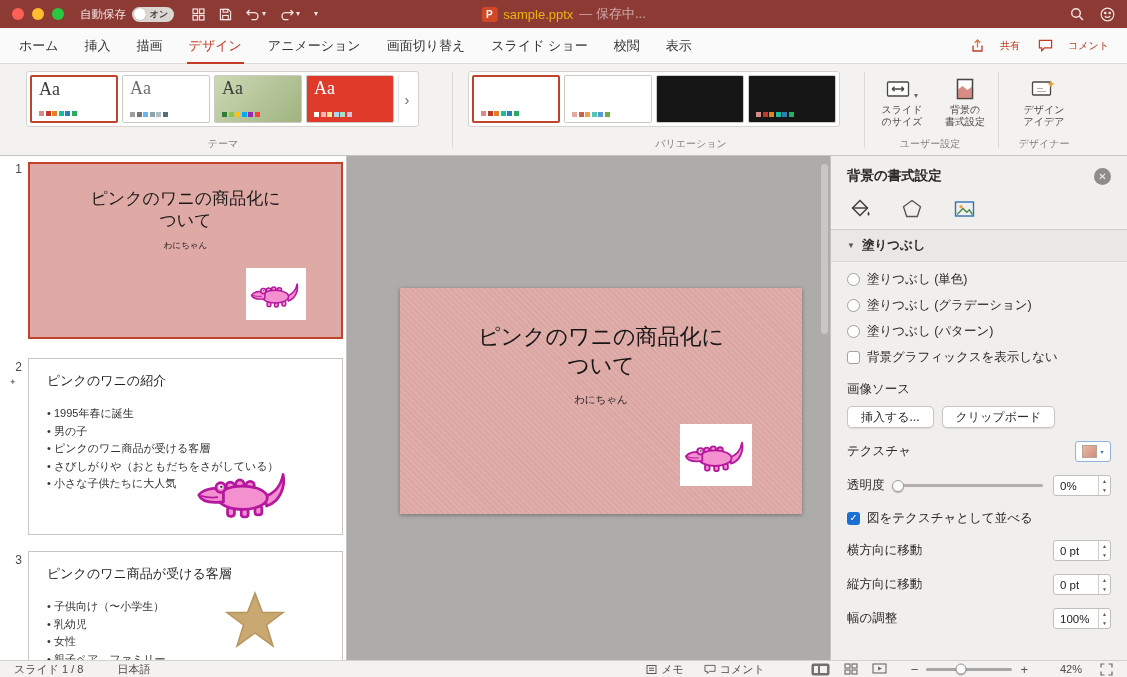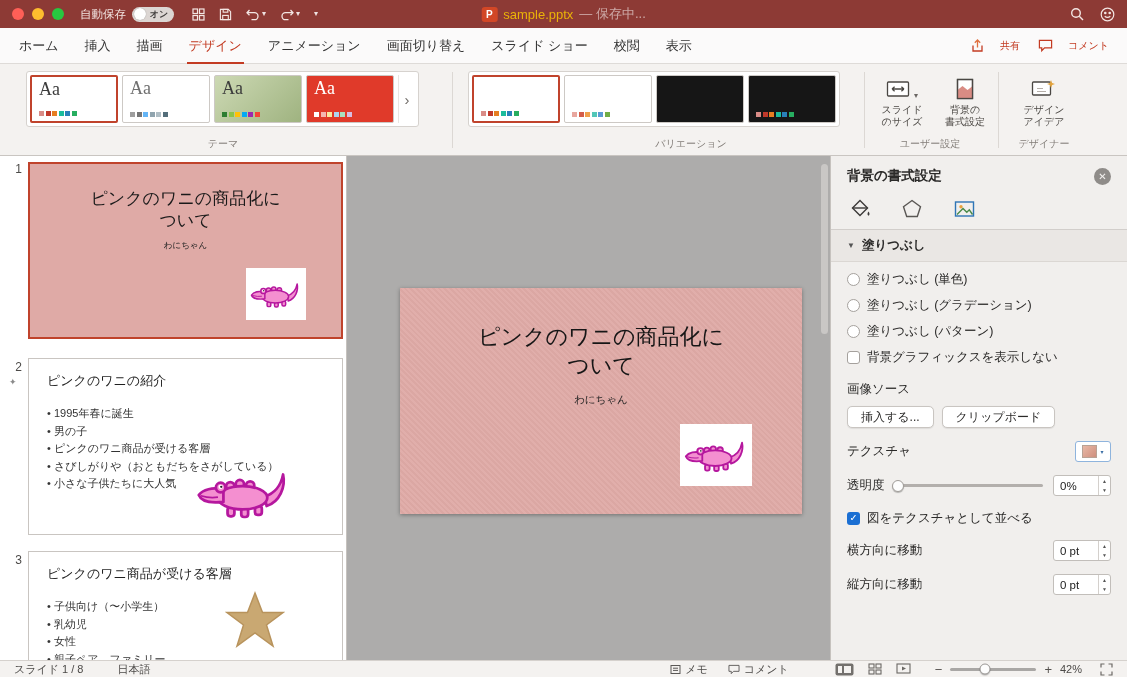--- a/index.html
+++ b/index.html
@@ -533,20 +533,31 @@
       <span>縦方向に移動</span>
       <span class="spacer"></span>
       <span class="spin">
         <span class="val">0 pt</span>
         <span class="steps">
             <span>▲</span>
             <span>▼</span>
           </span>
       </span>
     </div>
+    <div class="frow">
+      <span>幅の調整</span>
+      <span class="spacer"></span>
+      <span class="spin">
+        <span class="val">100%</span>
+        <span class="steps">
+            <span>▲</span>
+            <span>▼</span>
+          </span>
+      </span>
+    </div>
 
   </div>
 
   <div class="statusbar">
     <span>スライド 1 / 8</span>
     <span style="margin-left:34px">日本語</span>
     <span class="spacer" style="flex:1"></span>
     <span class="sb-item">
       <svg width="11" height="11" viewBox="0 0 11 11" fill="none" stroke="#5a5856" stroke-width="1">
           <rect x="1" y="1.5" width="9" height="8"></rect>
@@ -579,21 +590,21 @@
       <svg width="15" height="12" viewBox="0 0 15 12" fill="none" stroke="#6b6865" stroke-width="1.1">
           <rect x="1" y="1" width="13" height="9"></rect>
           <path d="M6 3.5 L10 5.5 L6 7.5 Z" fill="#6b6865" stroke="none"></path>
         </svg>
     </span>
     <span style="margin-left:24px;font-size:13px;color:#55524f">−</span>
     <span class="zoom-track">
       <span class="zoom-knob"></span>
     </span>
     <span style="font-size:13px;color:#55524f">+</span>
-    <span style="margin-left:8px">42%</span>
+    <span style="margin-left:32px">42%</span>
     <span class="viewbtn" style="margin-left:18px">
       <svg width="13" height="13" viewBox="0 0 13 13" fill="none" stroke="#6b6865" stroke-width="1.2">
           <path d="M1 4.5 V1 h3.5 M8.5 1 H12 v3.5 M12 8.5 V12 H8.5 M4.5 12 H1 V8.5"></path>
         </svg>
     </span>
   </div>
 
 </div>
 
 </body></html>

